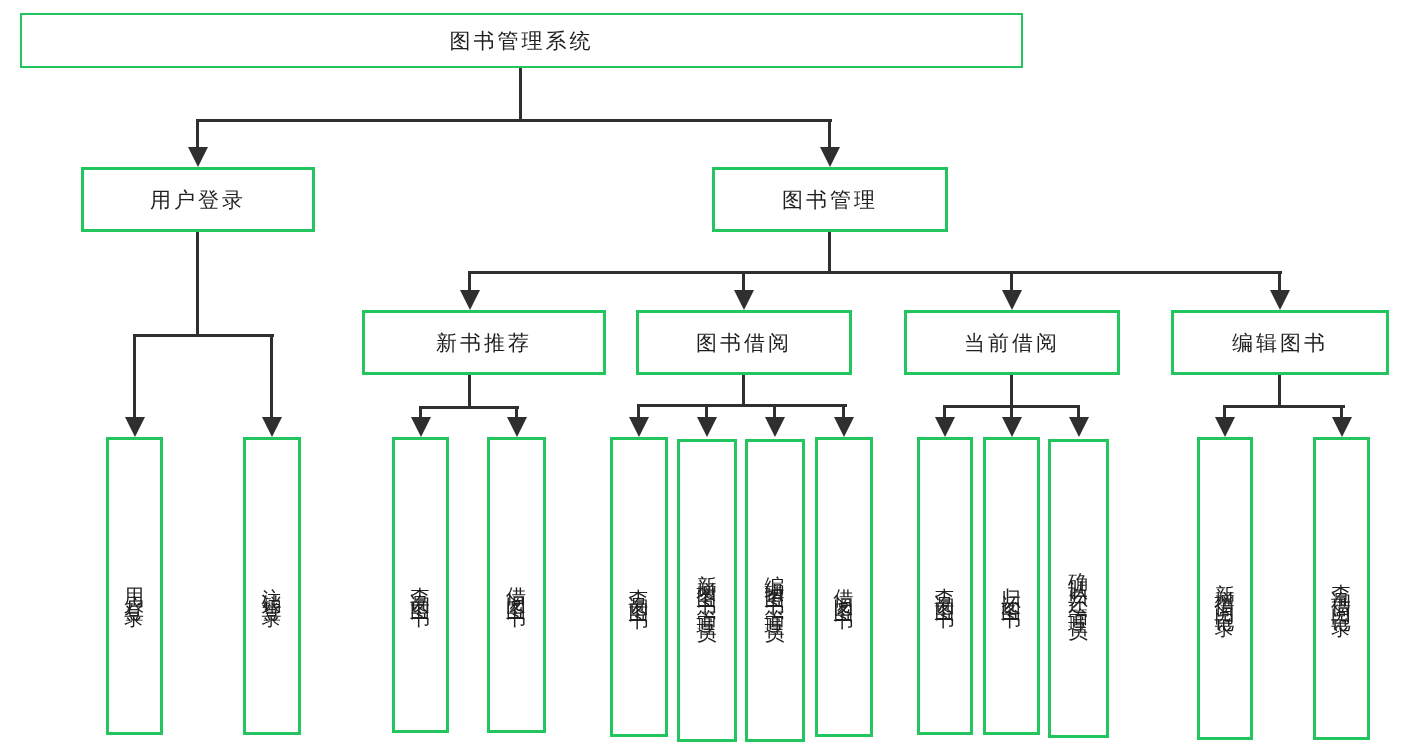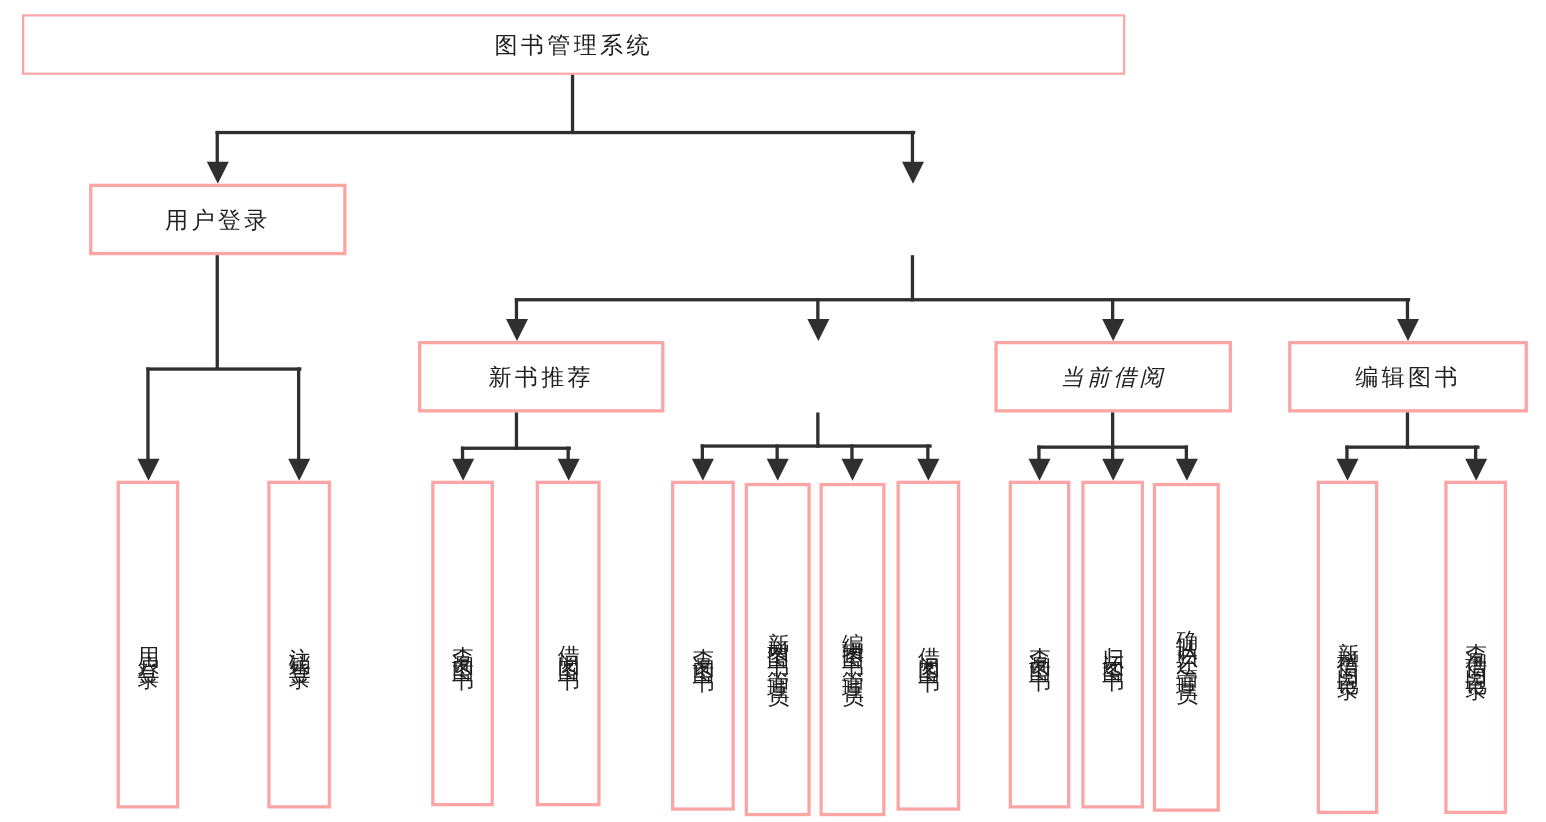--- a/index.html
+++ b/index.html
@@ -6,21 +6,21 @@
   #canvas{
     position:relative;
     width:1405px;height:747px;
     background:#ffffff;
     font-family:"Liberation Sans","DejaVu Sans",sans-serif;
     overflow:hidden;
   }
   .box{
     position:absolute;
     box-sizing:border-box;
-    border:3px solid #fca5a5;
+    border:3px solid #22c55e;
     background:#ffffff;
     display:flex;
     align-items:center;
     justify-content:center;
     color:#1f1f1f;
   }
   .hbox{
     font-size:21px;
     letter-spacing:3px;
     white-space:nowrap;
@@ -60,41 +60,43 @@
   <div class="box hbox" style="left:20px;top:13px;width:1003px;height:55px;border-width:2px;">图书管理系统</div>
 
   <div class="vline" style="left:519px;top:68px;height:53px;"></div>
   <div class="hline" style="left:196px;top:119px;width:636px;"></div>
   <div class="vline" style="left:196px;top:119px;height:29px;"></div>
   <div class="arr" style="left:188px;top:147px;"></div>
   <div class="vline" style="left:828px;top:119px;height:29px;"></div>
   <div class="arr" style="left:820px;top:147px;"></div>
 
   <div class="box hbox" style="left:81px;top:167px;width:234px;height:65px;">用户登录</div>
+  <div class="box hbox" style="left:712px;top:167px;width:236px;height:65px;">图书管理</div>
 
   <div class="vline" style="left:196px;top:232px;height:104px;"></div>
   <div class="hline" style="left:133px;top:334px;width:141px;"></div>
   <div class="vline" style="left:133px;top:334px;height:84px;"></div>
   <div class="arr" style="left:125px;top:417px;"></div>
   <div class="vline" style="left:270px;top:334px;height:84px;"></div>
   <div class="arr" style="left:262px;top:417px;"></div>
 
   <div class="vline" style="left:828px;top:232px;height:42px;"></div>
   <div class="hline" style="left:468px;top:271px;width:814px;"></div>
   <div class="vline" style="left:468px;top:271px;height:21px;"></div>
   <div class="arr" style="left:460px;top:290px;"></div>
   <div class="vline" style="left:742px;top:271px;height:21px;"></div>
   <div class="arr" style="left:734px;top:290px;"></div>
   <div class="vline" style="left:1010px;top:271px;height:21px;"></div>
   <div class="arr" style="left:1002px;top:290px;"></div>
   <div class="vline" style="left:1278px;top:271px;height:21px;"></div>
   <div class="arr" style="left:1270px;top:290px;"></div>
 
-  <div class="box hbox" style="left:380px;top:310px;width:224px;height:65px;">新书推荐</div>
-  <div class="box hbox" style="left:904px;top:310px;width:216px;height:65px;font-style:italic;">当前借阅</div>
+  <div class="box hbox" style="left:362px;top:310px;width:244px;height:65px;">新书推荐</div>
+  <div class="box hbox" style="left:636px;top:310px;width:216px;height:65px;">图书借阅</div>
+  <div class="box hbox" style="left:904px;top:310px;width:216px;height:65px;">当前借阅</div>
   <div class="box hbox" style="left:1171px;top:310px;width:218px;height:65px;">编辑图书</div>
 
   <div class="vline" style="left:468px;top:375px;height:34px;"></div>
   <div class="hline" style="left:419px;top:406px;width:100px;"></div>
   <div class="vline" style="left:419px;top:406px;height:13px;"></div>
   <div class="arr" style="left:411px;top:417px;"></div>
   <div class="vline" style="left:515px;top:406px;height:13px;"></div>
   <div class="arr" style="left:507px;top:417px;"></div>
 
   <div class="vline" style="left:742px;top:375px;height:32px;"></div>

